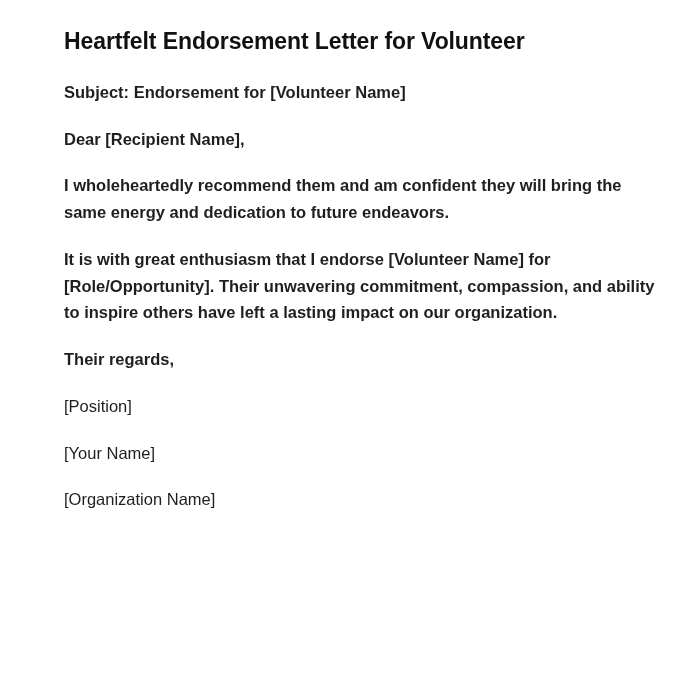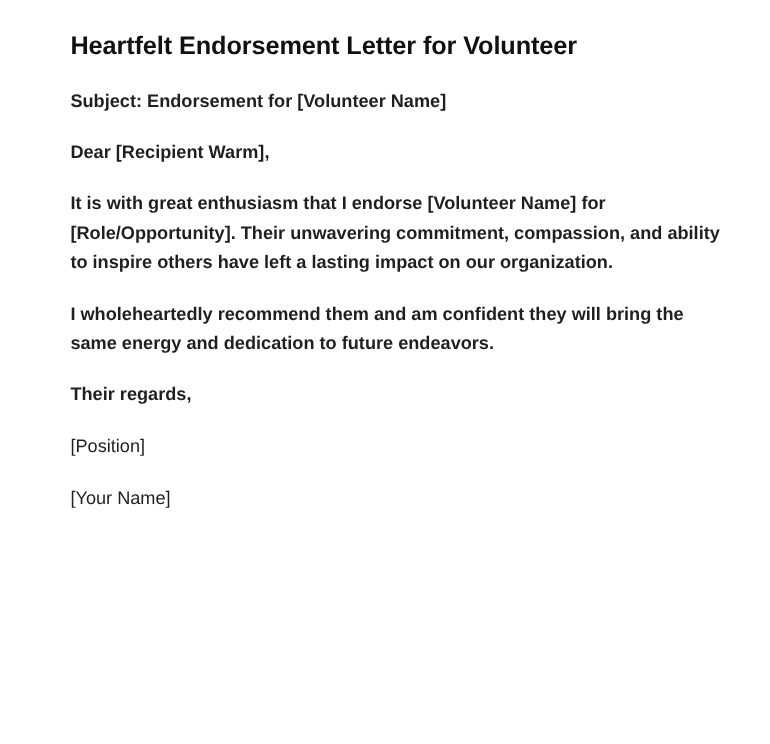--- a/index.html
+++ b/index.html
@@ -48,26 +48,27 @@
 </style>
 </head>
 <body>
 
 <div class="page">
 
   <h1 class="doc-title">Heartfelt Endorsement Letter for Volunteer</h1>
 
   <p class="para">Subject: Endorsement for [Volunteer Name]</p>
 
-  <p class="para">Dear [Recipient Warm],</p>
+  <p class="para">Dear [Recipient Name],</p>
+
+  <p class="para">I wholeheartedly recommend them and am confident they will bring the same energy and dedication to future endeavors.</p>
 
   <p class="para">It is with great enthusiasm that I endorse [Volunteer Name] for [Role/Opportunity]. Their unwavering commitment, compassion, and ability to inspire others have left a lasting impact on our organization.</p>
-
-  <p class="para">I wholeheartedly recommend them and am confident they will bring the same energy and dedication to future endeavors.</p>
 
   <p class="para">Their regards,</p>
 
   <p class="sig-line">[Position]</p>
 
   <p class="sig-line">[Your Name]</p>
 
+  <p class="sig-line">[Organization Name]</p>
 
 </div>
 
 </body></html>

